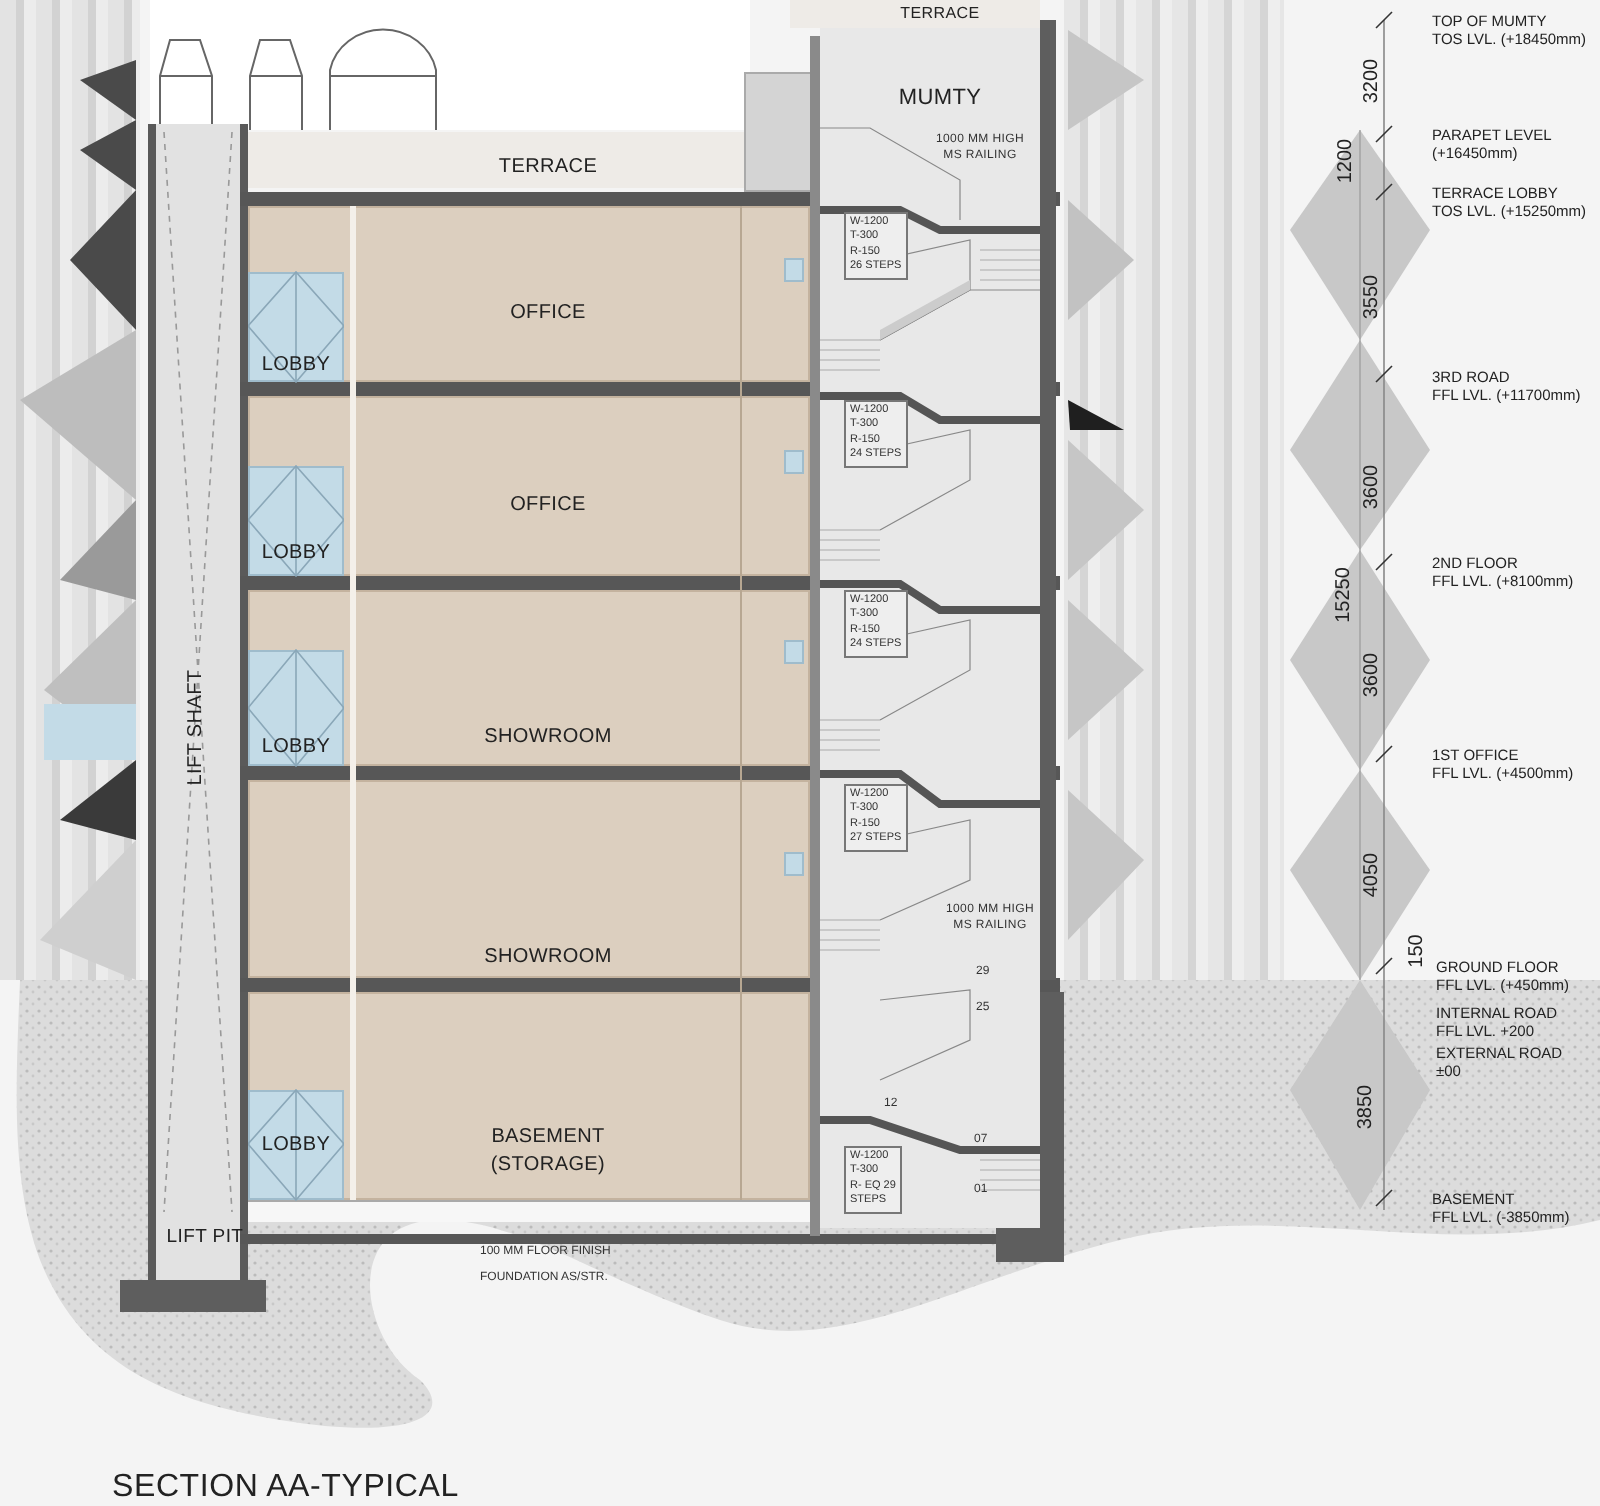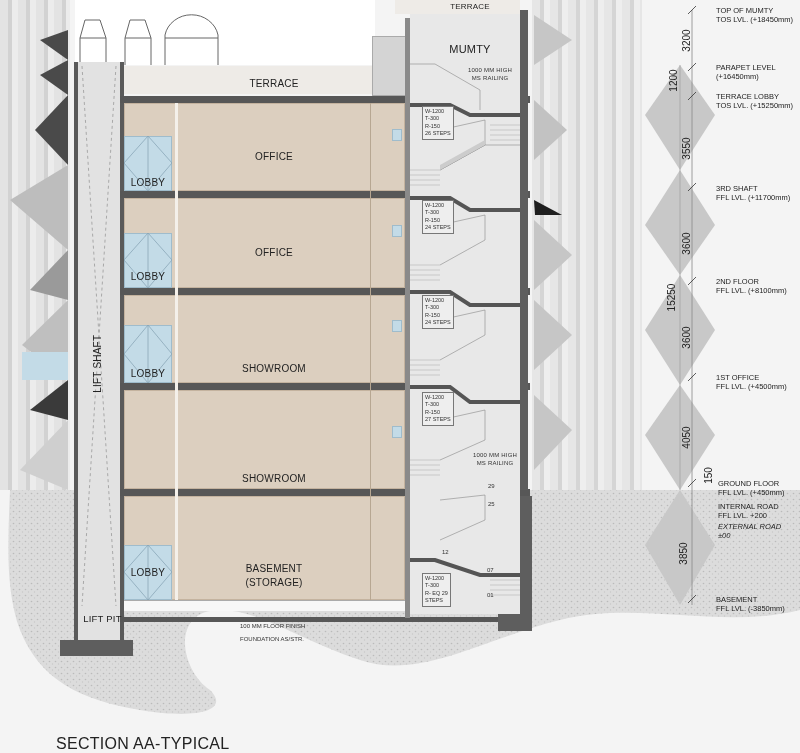--- a/index.html
+++ b/index.html
@@ -256,40 +256,40 @@
 </div>
 <div class="abs" style="left:716px;top:63px;">
   <div class="lvl-title">PARAPET LEVEL</div>
   <div class="lvl-title">(+16450mm)</div>
 </div>
 <div class="abs" style="left:716px;top:92px;">
   <div class="lvl-title">TERRACE LOBBY</div>
   <div class="lvl-title">TOS LVL. (+15250mm)</div>
 </div>
 <div class="abs" style="left:716px;top:184px;">
-  <div class="lvl-title">3RD SHAFT</div>
+  <div class="lvl-title">3RD ROAD</div>
   <div class="lvl-title">FFL LVL. (+11700mm)</div>
 </div>
 <div class="abs" style="left:716px;top:277px;">
   <div class="lvl-title">2ND FLOOR</div>
   <div class="lvl-title">FFL LVL. (+8100mm)</div>
 </div>
 <div class="abs" style="left:716px;top:373px;">
   <div class="lvl-title">1ST OFFICE</div>
   <div class="lvl-title">FFL LVL. (+4500mm)</div>
 </div>
 <div class="abs" style="left:718px;top:479px;">
   <div class="lvl-title">GROUND FLOOR</div>
   <div class="lvl-title">FFL LVL. (+450mm)</div>
 </div>
 <div class="abs" style="left:718px;top:502px;">
   <div class="lvl-title">INTERNAL ROAD</div>
   <div class="lvl-title">FFL LVL. +200</div>
 </div>
-<div class="abs" style="left:718px;top:522px;font-style:italic;">
+<div class="abs" style="left:718px;top:522px;">
   <div class="lvl-title">EXTERNAL ROAD</div>
   <div class="lvl-title">±00</div>
 </div>
 <div class="abs" style="left:716px;top:595px;">
   <div class="lvl-title">BASEMENT</div>
   <div class="lvl-title">FFL LVL. (-3850mm)</div>
 </div>
 
 <div class="caption" style="left:56px;top:735px;text-align:right;">SECTION AA-TYPICAL</div>
 

